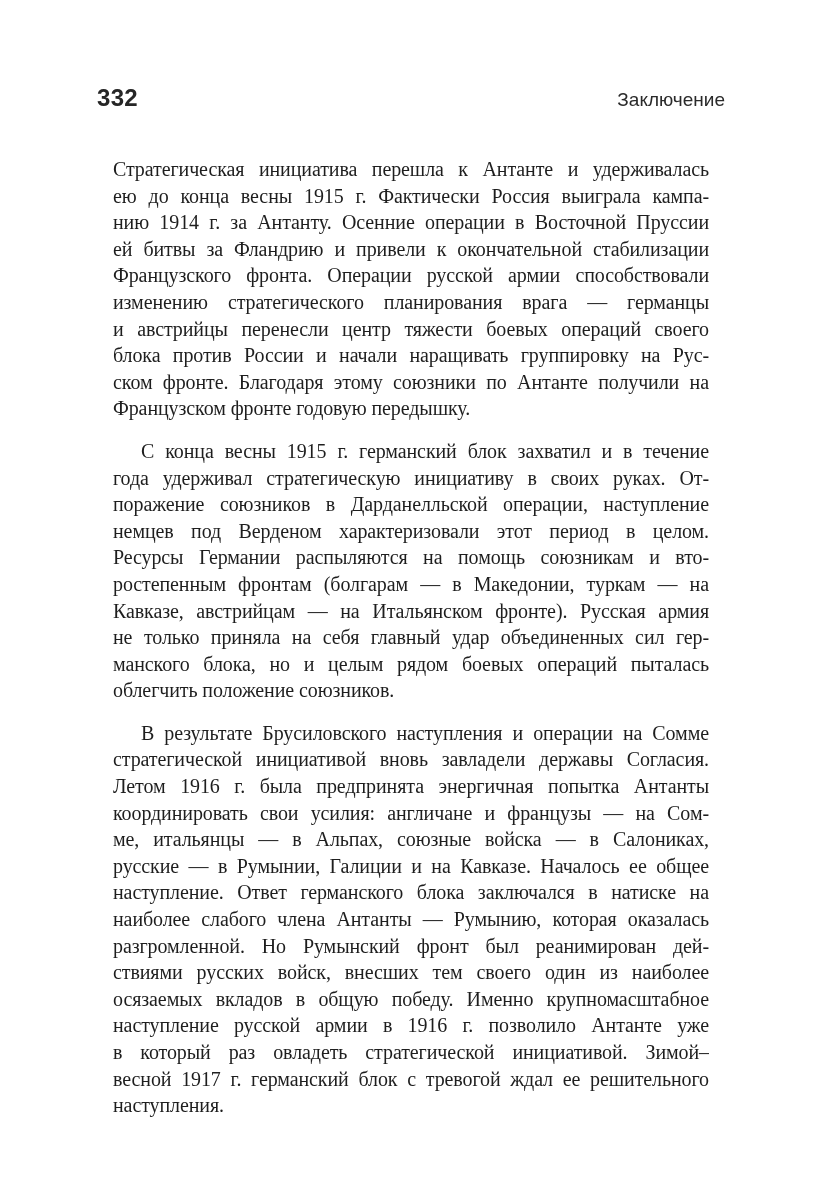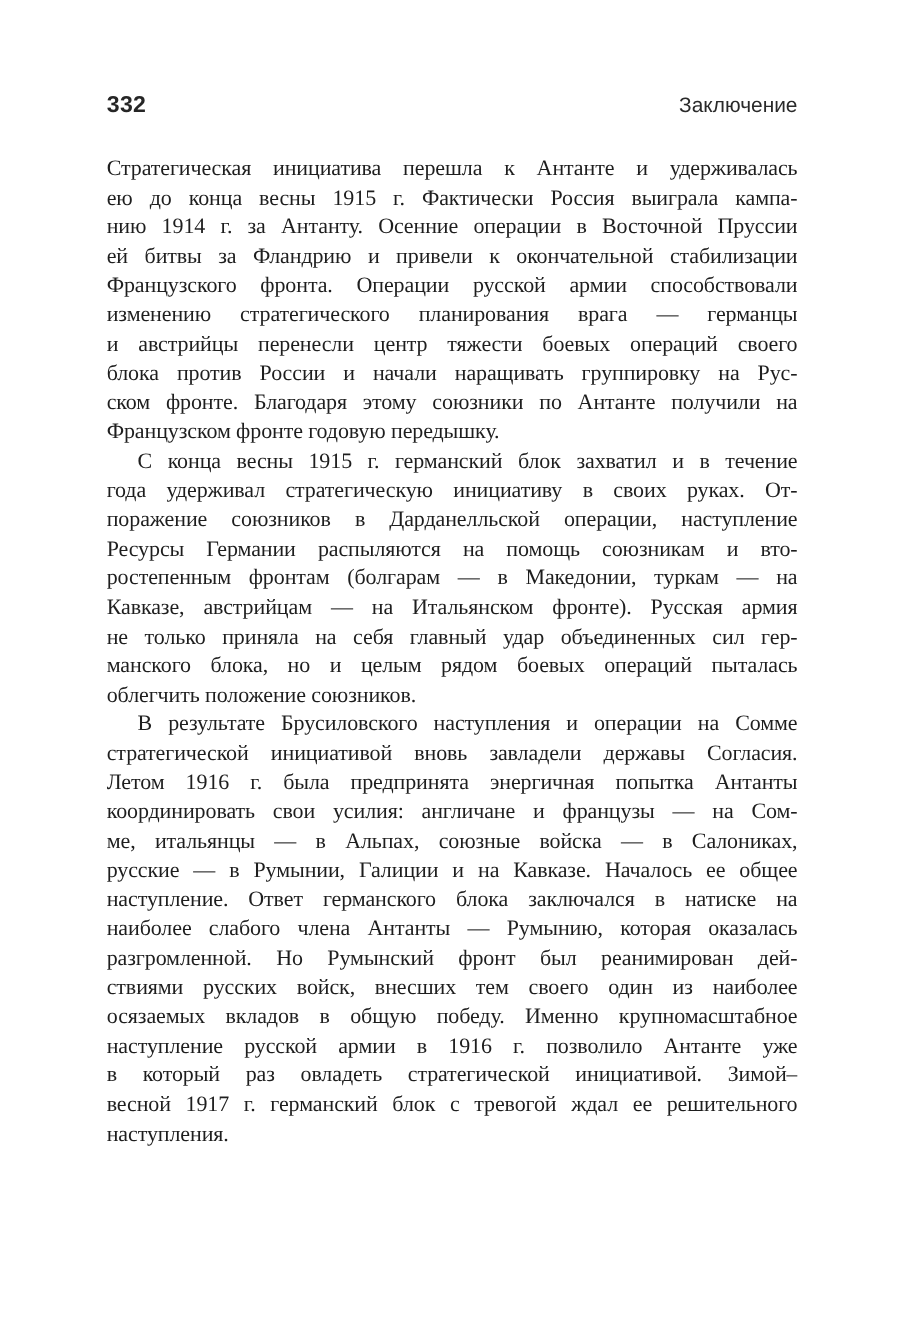--- a/index.html
+++ b/index.html
@@ -24,41 +24,41 @@
     position: absolute;
     left: 97px;
     top: 84px;
     width: 628px;
     display: flex;
     justify-content: space-between;
     align-items: baseline;
     font-family: "Liberation Sans", sans-serif;
   }
   .page-number {
-    font-size: 21px;
+    font-size: 24px;
     font-weight: 700;
     color: #262626;
     letter-spacing: 0.3px;
   }
   .chapter-title {
     font-size: 19px;
     font-weight: 400;
     color: #2a2a2a;
   }
   .text-block {
     position: absolute;
     left: 97px;
     top: 140px;
     width: 628px;
     font-size: 20px;
     line-height: 26.6px;
     color: #1e1e1e;
   }
   .paragraph {
-    margin: 0;
+    margin: 16px;
     padding: 0;
   }
   .line {
     text-align: justify;
     text-align-last: justify;
     letter-spacing: -0.1px;
     height: 26.6px;
     overflow: hidden;
   }
   .line.indent {
@@ -91,20 +91,21 @@
       <div class="line">и австрийцы перенесли центр тяжести боевых операций своего</div>
       <div class="line">блока против России и начали наращивать группировку на Рус-</div>
       <div class="line">ском фронте. Благодаря этому союзники по Антанте получили на</div>
       <div class="line last">Французском фронте годовую передышку.</div>
     </div>
 
     <div class="paragraph">
       <div class="line indent">С конца весны 1915 г. германский блок захватил и в течение</div>
       <div class="line">года удерживал стратегическую инициативу в своих руках. От-</div>
       <div class="line">поражение союзников в Дарданелльской операции, наступление</div>
+      <div class="line">немцев под Верденом характеризовали этот период в целом.</div>
       <div class="line">Ресурсы Германии распыляются на помощь союзникам и вто-</div>
       <div class="line">ростепенным фронтам (болгарам — в Македонии, туркам — на</div>
       <div class="line">Кавказе, австрийцам — на Итальянском фронте). Русская армия</div>
       <div class="line">не только приняла на себя главный удар объединенных сил гер-</div>
       <div class="line">манского блока, но и целым рядом боевых операций пыталась</div>
       <div class="line last">облегчить положение союзников.</div>
     </div>
 
     <div class="paragraph">
       <div class="line indent">В результате Брусиловского наступления и операции на Сомме</div>

